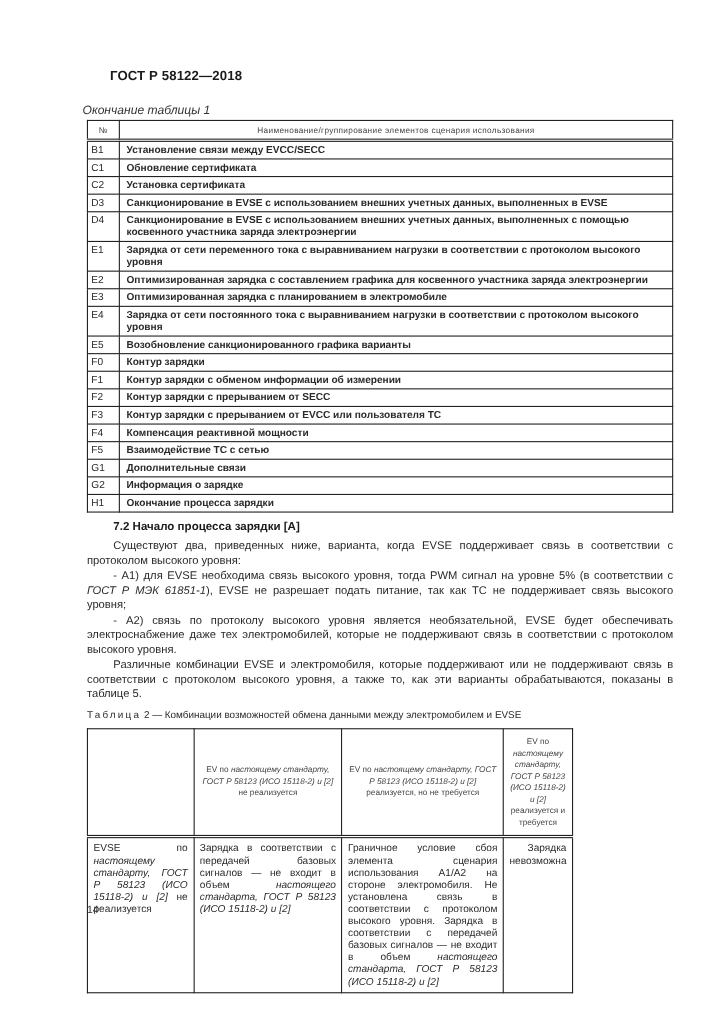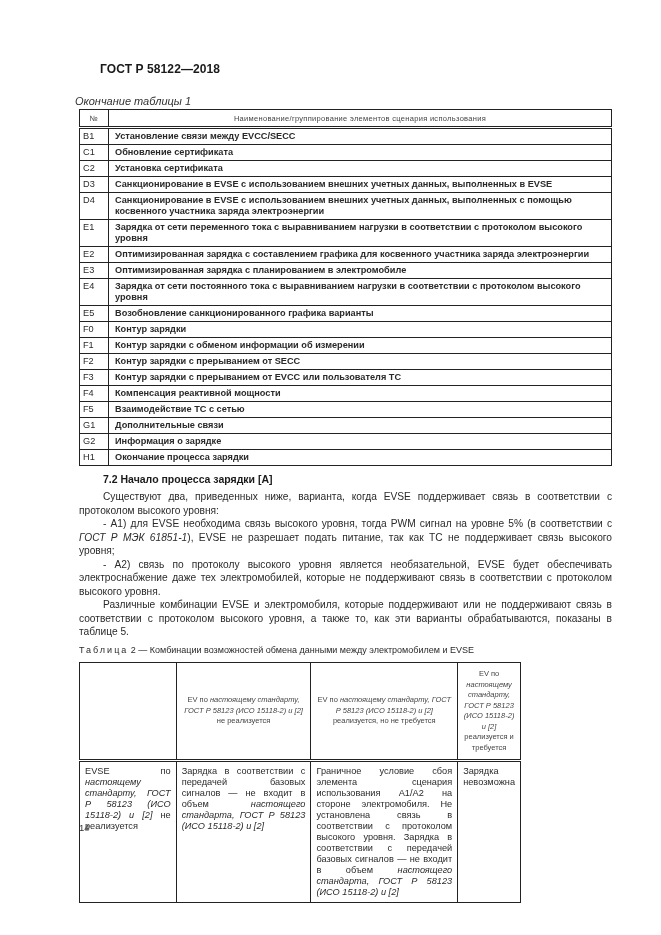--- a/index.html
+++ b/index.html
@@ -140,18 +140,18 @@
       <th style="width:140px;"><span>EV по </span><em>настоящему стандарту, ГОСТ Р 58123 (ИСО 15118-2) и [2]</em><span> не реализуется</span></th>
       <th style="width:152px;"><span>EV по </span><em>настоящему стандарту, ГОСТ Р 58123 (ИСО 15118-2) и [2]</em><span> реализуется, но не требуется</span></th>
       <th><span>EV по </span><em>настоящему стандарту, ГОСТ Р 58123 (ИСО 15118-2) и [2]</em><span> реализуется и требуется</span></th>
     </tr>
   </thead>
   <tbody>
     <tr style="height:130px;">
       <td><span>EVSE по </span><em>настоящему стандарту, ГОСТ Р 58123 (ИСО 15118-2) и [2]</em><span> не реализуется</span></td>
       <td><span>Зарядка в соответствии с передачей базовых сигналов — не входит в объем </span><em>настоящего стандарта, ГОСТ Р 58123 (ИСО 15118-2) и [2]</em></td>
       <td><span>Граничное условие сбоя элемента сценария использования А1/А2 на стороне электромобиля. Не установлена связь в соответствии с протоколом высокого уровня. Зарядка в соответствии с передачей базовых сигналов — не входит в объем </span><em>настоящего стандарта, ГОСТ Р 58123 (ИСО 15118-2) и [2]</em></td>
-      <td style="text-align:left;">Зарядка невозможна</td>
+      <td style="text-align:right;">Зарядка невозможна</td>
     </tr>
   </tbody>
 </table>
 
 <div class="page-number">14</div>
 
 </body></html>

